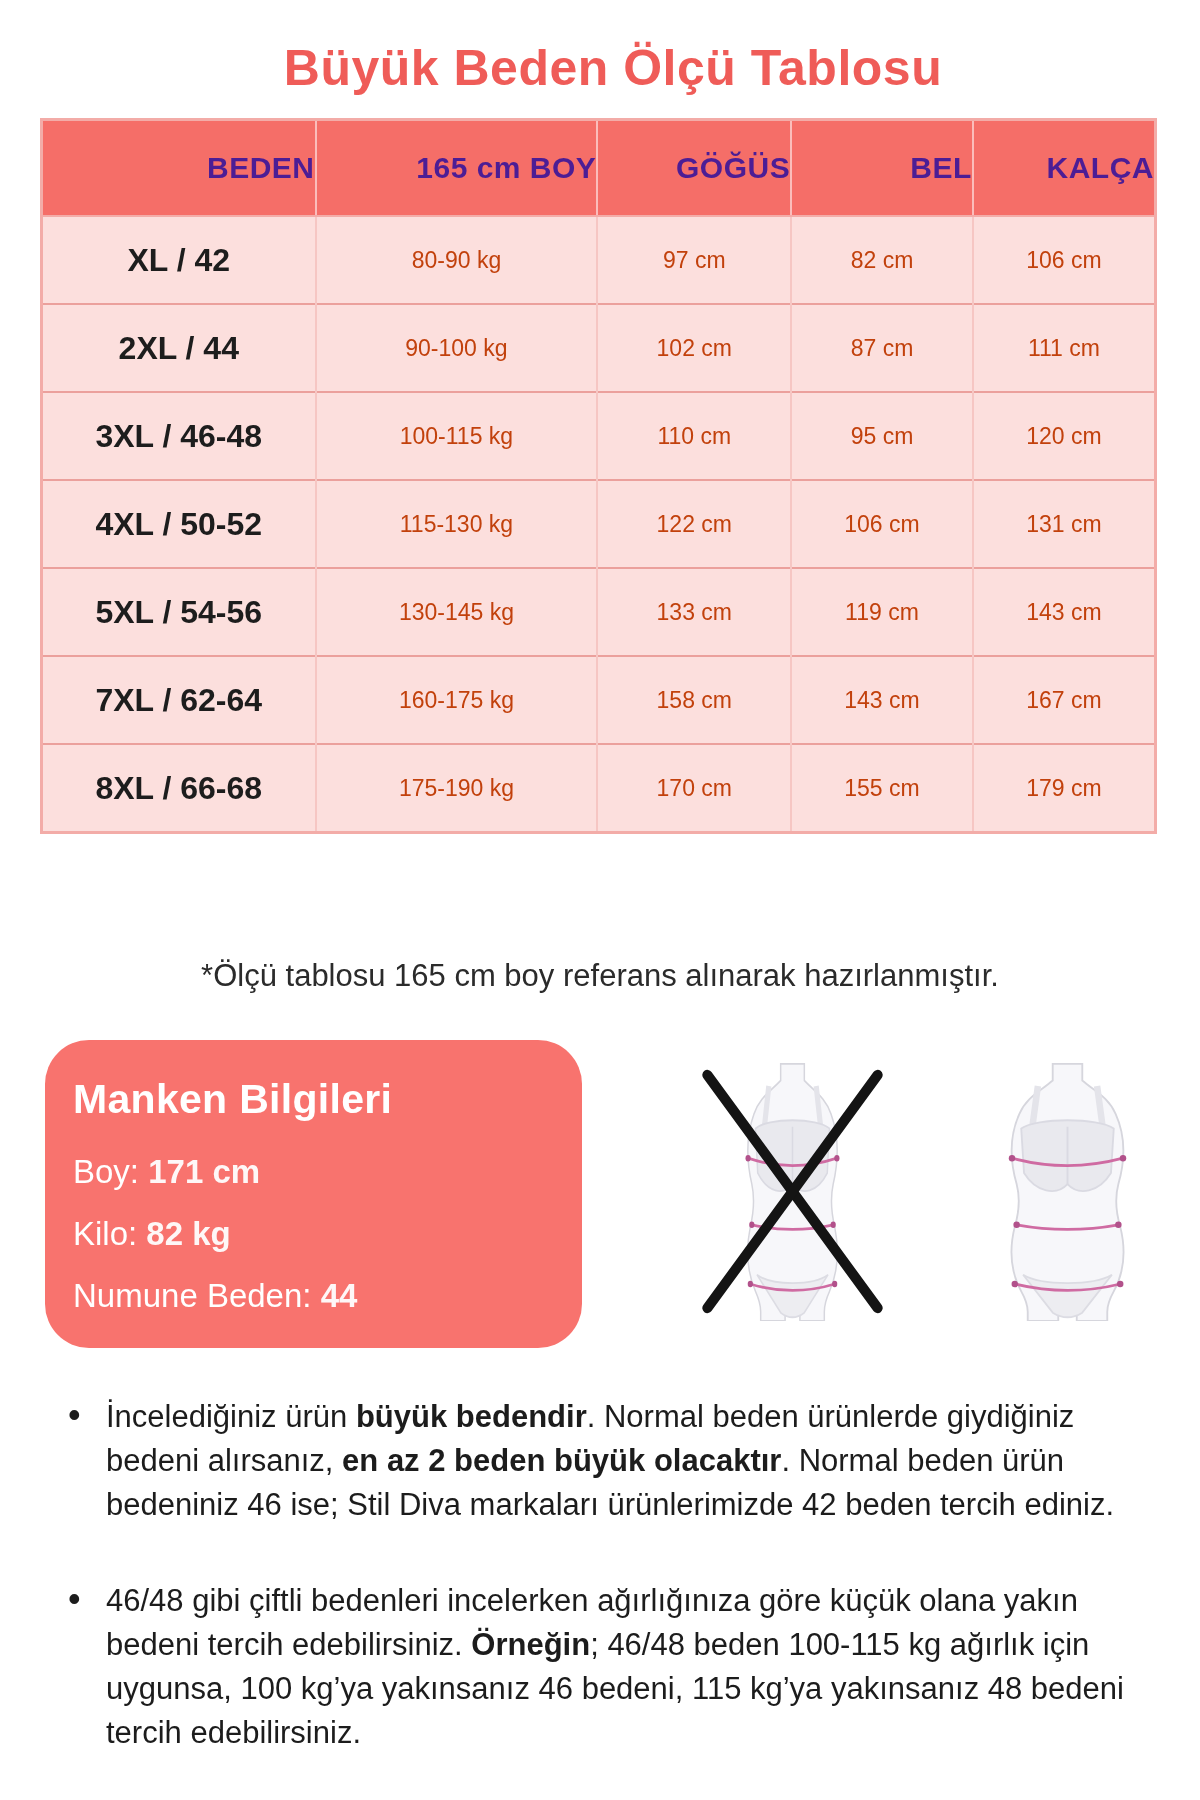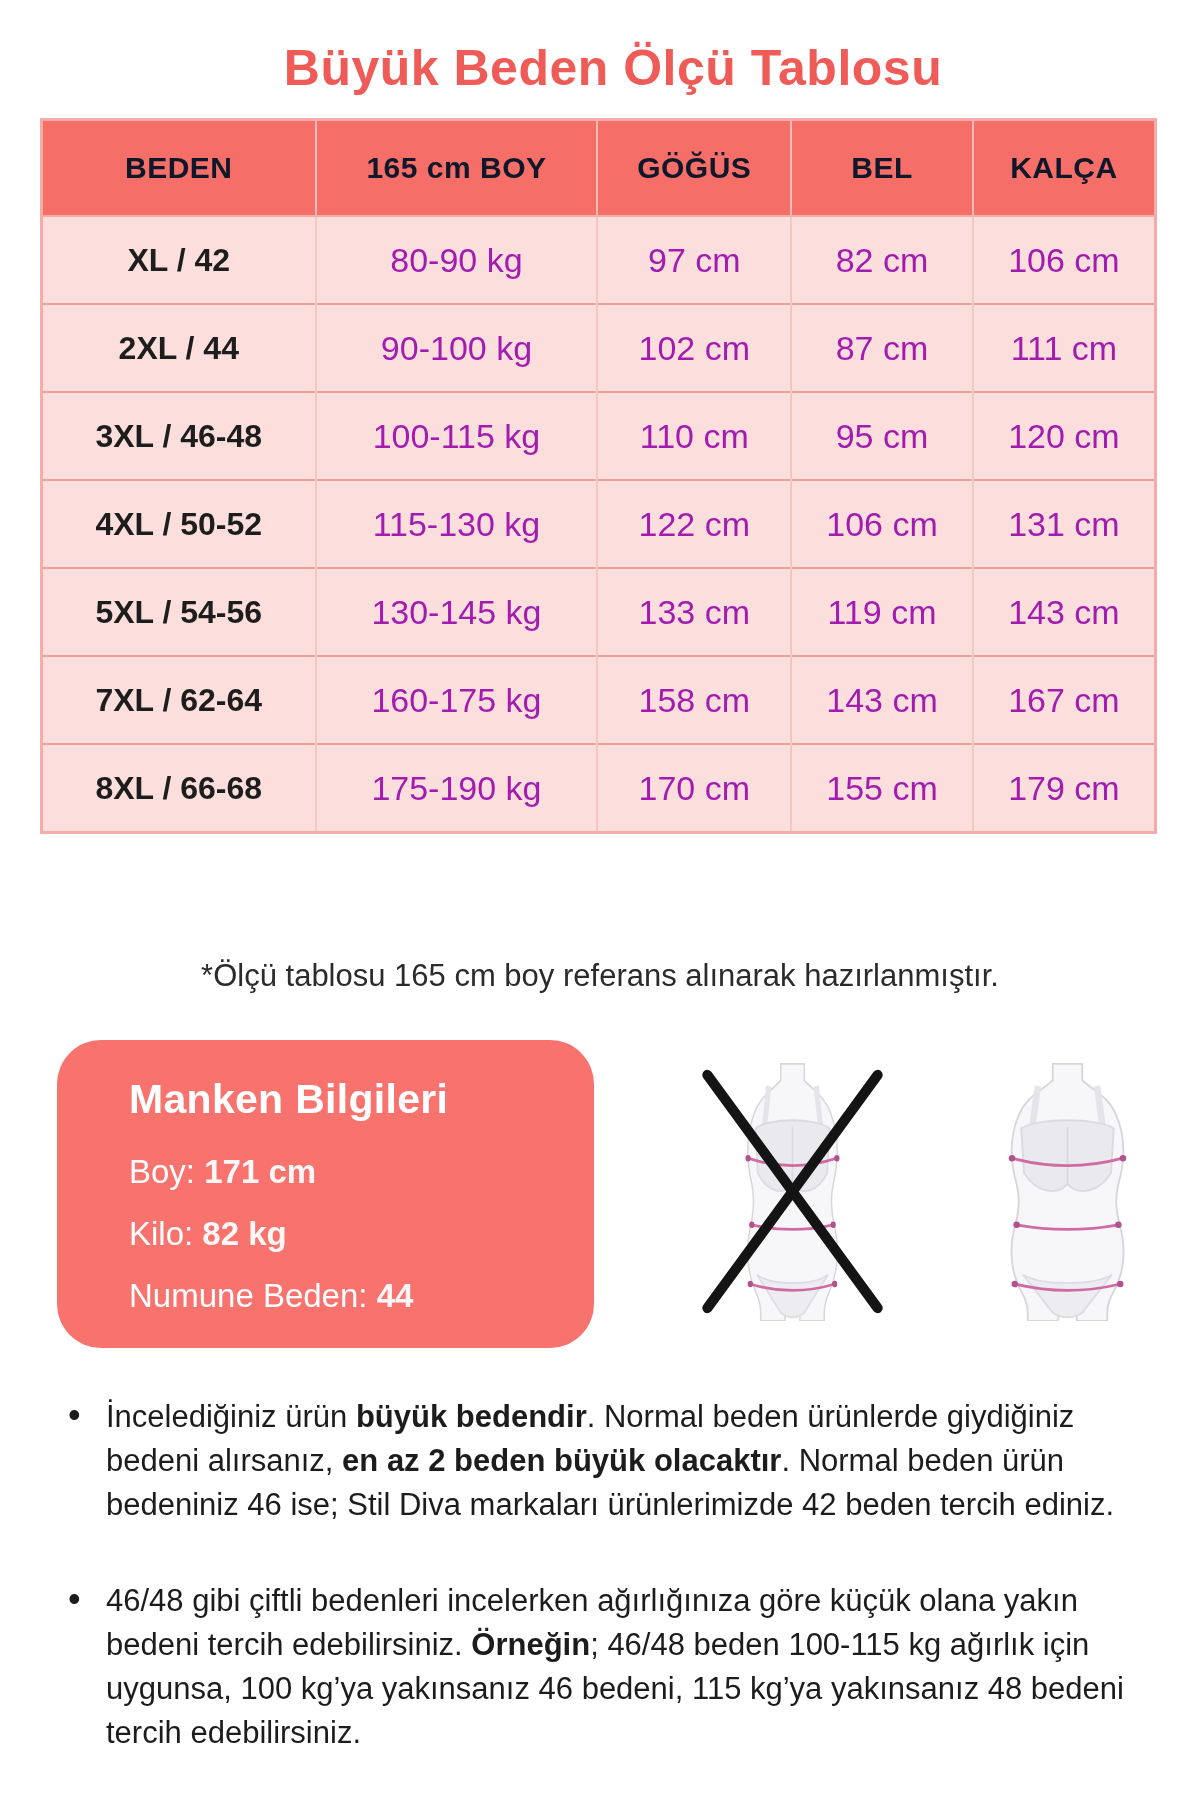--- a/index.html
+++ b/index.html
@@ -13,43 +13,42 @@
     position:absolute;top:26px;left:0;width:1200px;text-align:center;
     font-size:50px;font-weight:700;color:#ef5c58;letter-spacing:.5px;margin:13px;
   }
   
   .size-table{
     position:absolute;left:40px;top:118px;width:1117px;
     border-collapse:collapse;table-layout:fixed;background:#fcdfdd;
     border:3px solid #f3aca8;
   }
   .size-table th{
-    height:94px;background:#f56e68;color:#0f172a;font-size:30px;font-weight:700;
+    height:94px;background:#f56e68;color:#4c1d95;font-size:30px;font-weight:700;
     letter-spacing:.5px;border-right:2px solid rgba(255,255,255,.55);
-    border-bottom:2px solid #f3aca8;text-align:center;vertical-align:middle;padding:0;
+    border-bottom:2px solid #f3aca8;text-align:right;vertical-align:middle;padding:0;
   }
   .size-table th:last-child{border-right:none;}
   .size-table td{
-    height:86px;font-size:34px;color:#a21caf;text-align:center;vertical-align:middle;
+    height:86px;font-size:23px;color:#c2410c;text-align:center;vertical-align:middle;
     border-right:2px solid #f6c6c3;border-top:2px solid #eba09c;padding:0;
   }
   .size-table td:last-child{border-right:none;}
   .size-table tbody tr:first-child td{border-top:none;}
   .size-table td.col-size{font-weight:700;font-size:32px;color:#1d1d1d;}
   
   .footnote{
     position:absolute;top:958px;left:0;width:1200px;text-align:center;
     font-size:31px;color:#2b2b2b;margin:0;
   }
   
   .model-card{
     position:absolute;left:45px;top:1040px;width:537px;height:308px;
     background:#f8736e;border-radius:44px;color:#ffffff;box-sizing:border-box;
-    padding:36px 0 0 72px;
-    margin-left:12px;
+    padding:36px 0 0 28px;
   }
   .model-card h2{margin:0 0 18px 0;font-size:41px;font-weight:700;letter-spacing:.3px;}
   .model-card .field{font-size:33px;line-height:62px;white-space:nowrap;}
   .model-card .flabel{font-weight:400;}
   .model-card .fvalue{font-weight:700;opacity:.95;}
   
   .figure{position:absolute;width:185px;height:259px;}
   .figure svg{position:absolute;left:0;top:0;width:100%;height:100%;}
   .fig-slim{left:700px;top:1062px;}
   .fig-plus{left:975px;top:1062px;}

